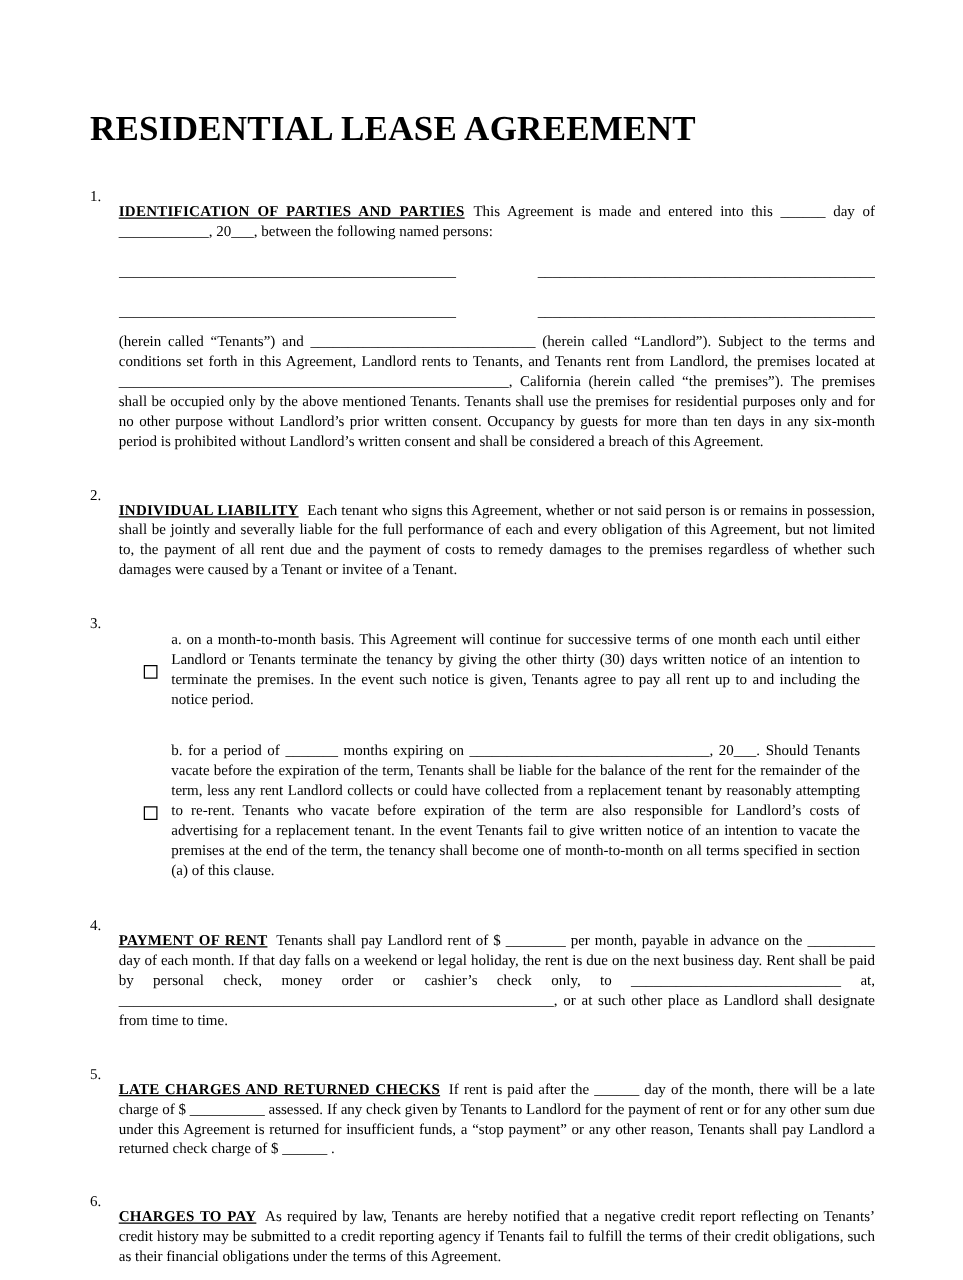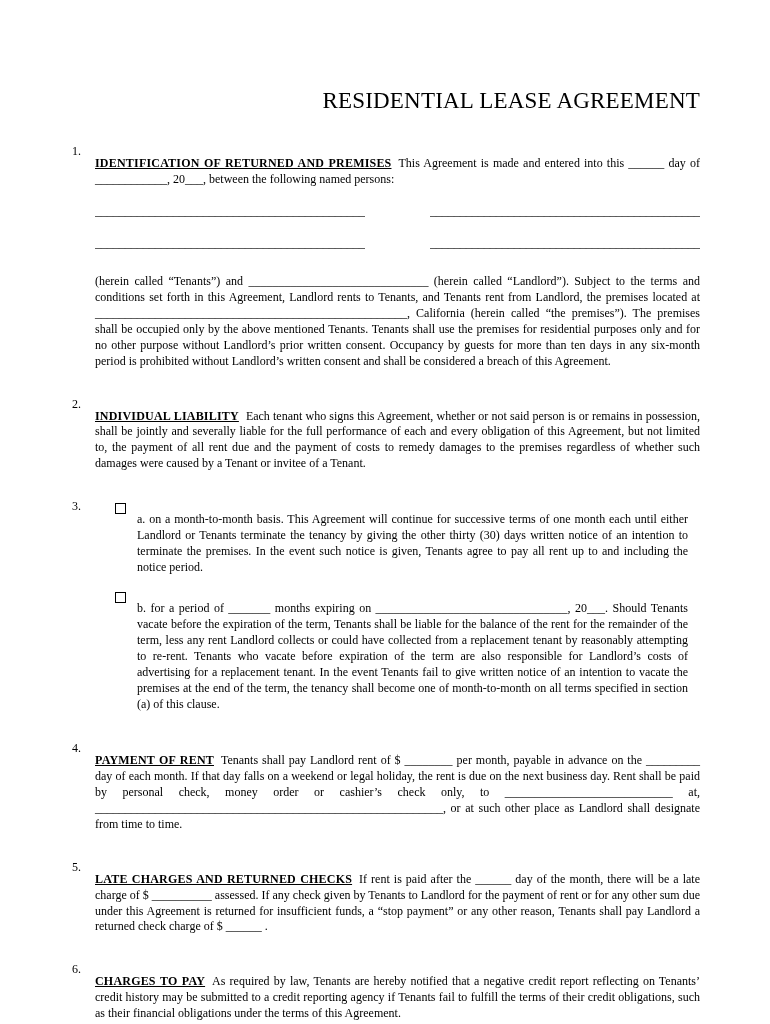--- a/index.html
+++ b/index.html
@@ -6,54 +6,54 @@
   body {
     width: 770px; height: 1024px;
     background: #ffffff;
     overflow: hidden;
     font-family: "Liberation Serif", serif;
     font-size: 12px;
     color: #000;
   }
   .page { padding: 88px 70px 0 72px; }
   .title {
-    text-align: right;
-    font-size: 23px;
-    font-weight: 400;
+    text-align: left;
+    font-size: 28px;
+    font-weight: 700;
     letter-spacing: 0.2px;
     margin-bottom: 30px;
   }
   .section { display: flex; margin-bottom: 15px; }
   .num { flex: 0 0 23px; line-height: 1.33; }
   .content { flex: 1; min-width: 0; }
   .para { text-align: justify; line-height: 1.33; }
   .hd { font-weight: 700; text-decoration: underline; margin-right: 7px; letter-spacing: 0.2px; }
   .blank-row { display: flex; justify-content: space-between; margin-top: 16px; line-height: 1.33; }
   .blank { white-space: nowrap; letter-spacing: 0; overflow: hidden; }
-  .body2 { margin-top: 22px; }
-  .option { display: flex; margin: 1px 12px 1px 20px; }
+  .body2 { margin-top: 8px; }
+  .option { display: flex; margin: 1px 12px 1px 20px; align-items: center; }
   .cb {
     flex: 0 0 auto;
     width: 9px; height: 9px;
     border: 1.4px solid #000;
     margin: 3px 11px 0 0;
   }
   .opt-text { flex: 1; min-width: 0; text-align: justify; line-height: 1.33; }
 </style>
 </head>
 <body>
 
 <div class="page">
 
   <div class="title">RESIDENTIAL LEASE AGREEMENT</div>
 
   <div class="section">
     <div class="num">1.</div>
     <div class="content">
-      <p class="para"><span class="hd">IDENTIFICATION OF RETURNED AND PREMISES</span><span>This Agreement is made and entered into this ______ day of ____________, 20___, between the following named persons:</span></p>
+      <p class="para"><span class="hd">IDENTIFICATION OF PARTIES AND PARTIES</span><span>This Agreement is made and entered into this ______ day of ____________, 20___, between the following named persons:</span></p>
       <div class="blank-row">
         <span class="blank">_____________________________________________</span>
         <span class="blank">_____________________________________________</span>
       </div>
       <div class="blank-row">
         <span class="blank">_____________________________________________</span>
         <span class="blank">_____________________________________________</span>
       </div>
       <p class="para body2">(herein called “Tenants”) and ______________________________ (herein called “Landlord”).  Subject to the terms and conditions set forth in this Agreement, Landlord rents to Tenants, and Tenants rent from Landlord, the premises located at ____________________________________________________, California (herein called “the premises”).  The premises shall be occupied only by the above mentioned Tenants.  Tenants shall use the premises for residential purposes only and for no other purpose without Landlord’s prior written consent.  Occupancy by guests for more than ten days in any six-month period is prohibited without Landlord’s written consent and shall be considered a breach of this Agreement.</p>
     </div>

